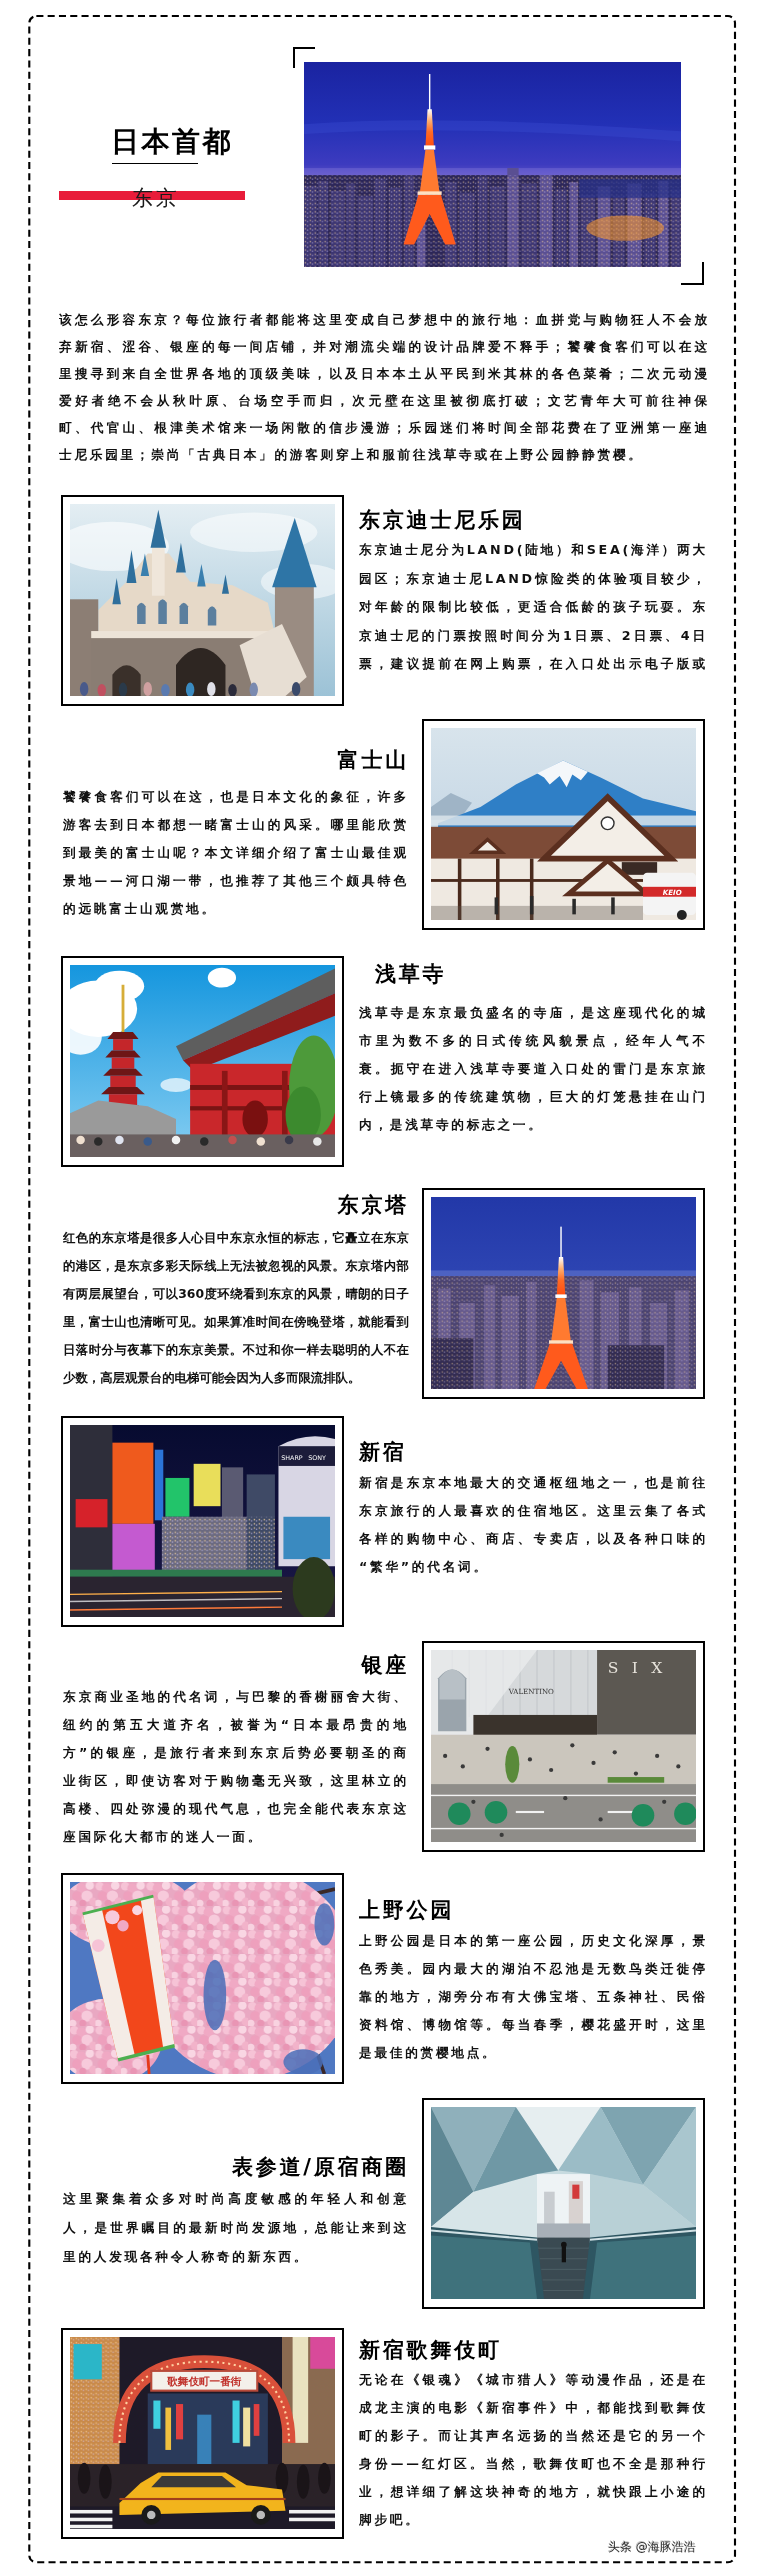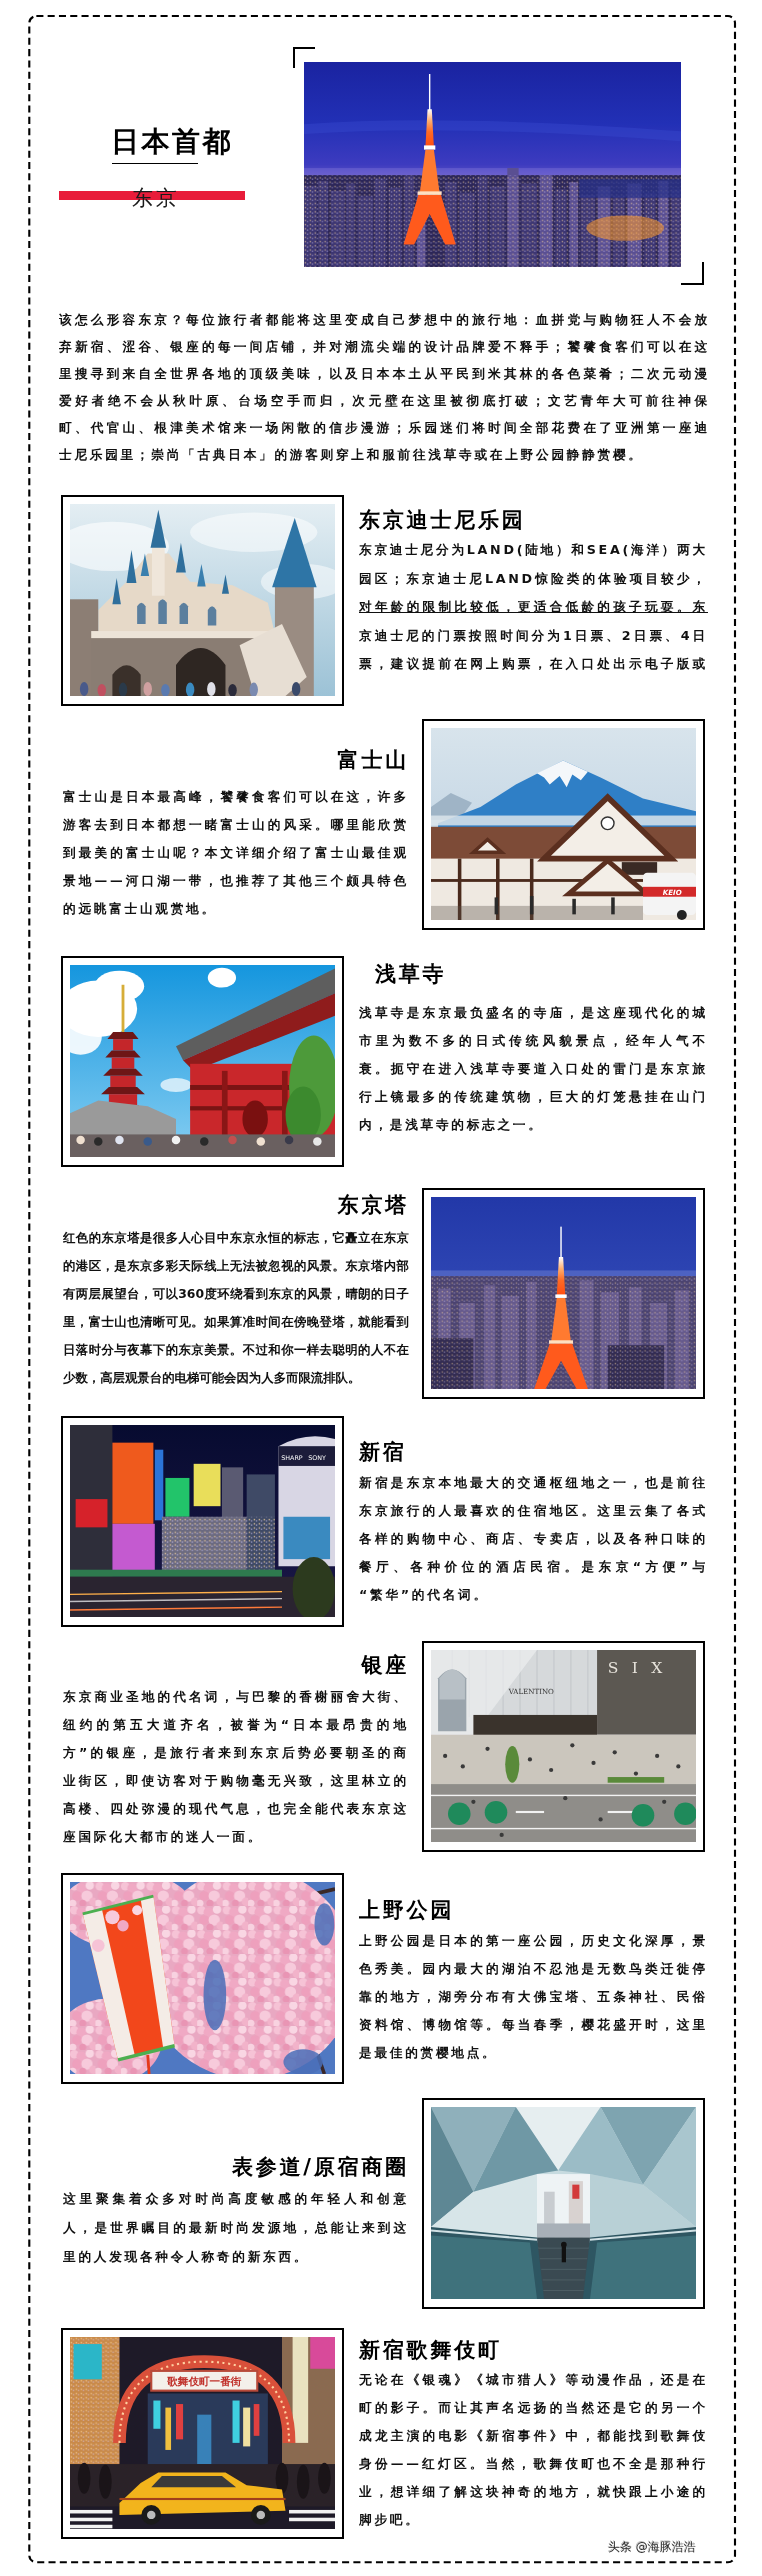--- a/index.html
+++ b/index.html
@@ -175,21 +175,21 @@
             <ellipse cx="230" cy="264" rx="6" ry="9" fill="#2a2a3a"></ellipse>
           <ellipse cx="260" cy="263" rx="6" ry="10" fill="#7a8ab0"></ellipse>
             <ellipse cx="320" cy="262" rx="6" ry="10" fill="#3a4a6a"></ellipse>
         </g>
       </svg>
     </div>
     <h2 class="spot-title" style="left:359px;top:506px;">东京迪士尼乐园</h2>
     <div class="spot-body rcol" style="top:536px;">
       <div class="ln" style="height:28.5px;line-height:28.5px;">东京迪士尼分为LAND(陆地）和SEA(海洋）两大</div>
       <div class="ln" style="height:28.5px;line-height:28.5px;">园区；东京迪士尼LAND惊险类的体验项目较少，</div>
-      <div class="ln" style="height:28.5px;line-height:28.5px;text-decoration:underline;">对年龄的限制比较低，更适合低龄的孩子玩耍。东</div>
+      <div class="ln" style="height:28.5px;line-height:28.5px;">对年龄的限制比较低，更适合低龄的孩子玩耍。东</div>
       <div class="ln" style="height:28.5px;line-height:28.5px;">京迪士尼的门票按照时间分为1日票、2日票、4日</div>
       <div class="ln" style="height:28.5px;line-height:28.5px;">票，建议提前在网上购票，在入口处出示电子版或</div>
     </div>
   </section>
 
   <section>
     <div class="frame" style="left:422px;top:719px;">
       <svg class="photo" viewBox="0 0 375 272" preserveAspectRatio="none">
         <defs>
           <linearGradient id="g-fsky" x1="0" y1="0" x2="0" y2="1">
@@ -223,21 +223,21 @@
         <g fill="#2a2a2a">
           <rect x="90" y="240" width="5" height="24"></rect>
             <rect x="140" y="238" width="5" height="26"></rect>
           <rect x="200" y="242" width="5" height="22"></rect>
             <rect x="255" y="240" width="5" height="24"></rect>
         </g>
       </svg>
     </div>
     <h2 class="spot-title right" style="top:746px;">富士山</h2>
     <div class="spot-body lcol" style="top:783px;">
-      <div class="ln">富士山是日本最高峰，饕餮食客们可以在这，许多</div>
+      <div class="ln">饕餮食客们可以在这，也是日本文化的象征，许多</div>
       <div class="ln">游客去到日本都想一睹富士山的风采。哪里能欣赏</div>
       <div class="ln">到最美的富士山呢？本文详细介绍了富士山最佳观</div>
       <div class="ln">景地——河口湖一带，也推荐了其他三个颇具特色</div>
       <div class="ln last">的远眺富士山观赏地。</div>
     </div>
   </section>
 
   <section>
     <div class="frame" style="left:61px;top:956px;">
       <svg class="photo" viewBox="0 0 375 272" preserveAspectRatio="none">
@@ -384,21 +384,20 @@
           <line x1="0" y1="262" x2="300" y2="258" stroke="#ff7a3a"></line>
         </g>
         <ellipse cx="345" cy="232" rx="30" ry="45" fill="#2c3a1e"></ellipse>
       </svg>
     </div>
     <h2 class="spot-title" style="left:359px;top:1438px;">新宿</h2>
     <div class="spot-body rcol" style="top:1469px;">
       <div class="ln">新宿是东京本地最大的交通枢纽地之一，也是前往</div>
       <div class="ln">东京旅行的人最喜欢的住宿地区。这里云集了各式</div>
       <div class="ln">各样的购物中心、商店、专卖店，以及各种口味的</div>
-      <div class="ln">餐厅、各种价位的酒店民宿。是东京“方便”与</div>
       <div class="ln last">“繁华”的代名词。</div>
     </div>
   </section>
 
   <section>
     <div class="frame" style="left:422px;top:1641px;">
       <svg class="photo" viewBox="0 0 375 272" preserveAspectRatio="none">
         <rect width="375" height="120" fill="#d6d9db"></rect>
         <g stroke="#b9bec2" stroke-width="1">
           <line x1="30" y1="0" x2="30" y2="95"></line>
@@ -605,22 +604,22 @@
         <rect x="70" y="228" width="235" height="3" fill="#a0401a"></rect>
         <circle cx="115" cy="252" r="14" fill="#1a1a1a"></circle>
           <circle cx="115" cy="252" r="6" fill="#bbbbbb"></circle>
         <circle cx="270" cy="252" r="14" fill="#1a1a1a"></circle>
           <circle cx="270" cy="252" r="6" fill="#bbbbbb"></circle>
       </svg>
     </div>
     <h2 class="spot-title" style="left:359px;top:2336px;">新宿歌舞伎町</h2>
     <div class="spot-body rcol" style="top:2366px;">
       <div class="ln">无论在《银魂》《城市猎人》等动漫作品，还是在</div>
+      <div class="ln">成龙主演的电影《新宿事件》中，都能找到歌舞伎</div>
       <div class="ln">町的影子。而让其声名远扬的当然还是它的另一个</div>
-      <div class="ln">成龙主演的电影《新宿事件》中，都能找到歌舞伎</div>
       <div class="ln">身份——红灯区。当然，歌舞伎町也不全是那种行</div>
       <div class="ln">业，想详细了解这块神奇的地方，就快跟上小途的</div>
       <div class="ln last">脚步吧。</div>
     </div>
   </section>
 
   <div class="watermark">头条 @海豚浩浩</div>
 
 </div>
 

